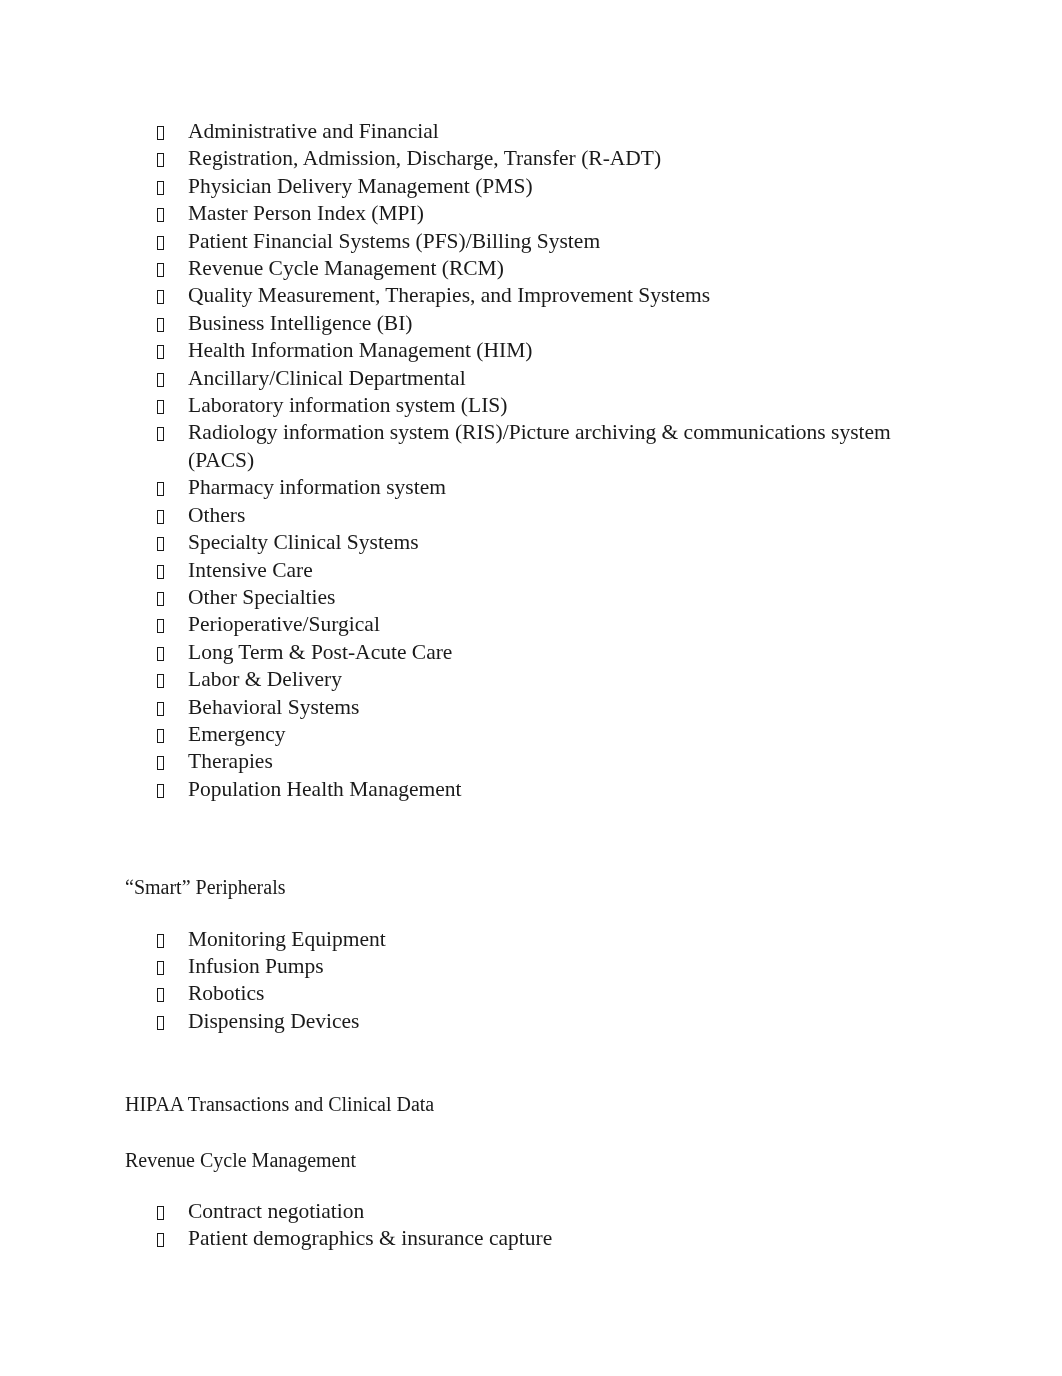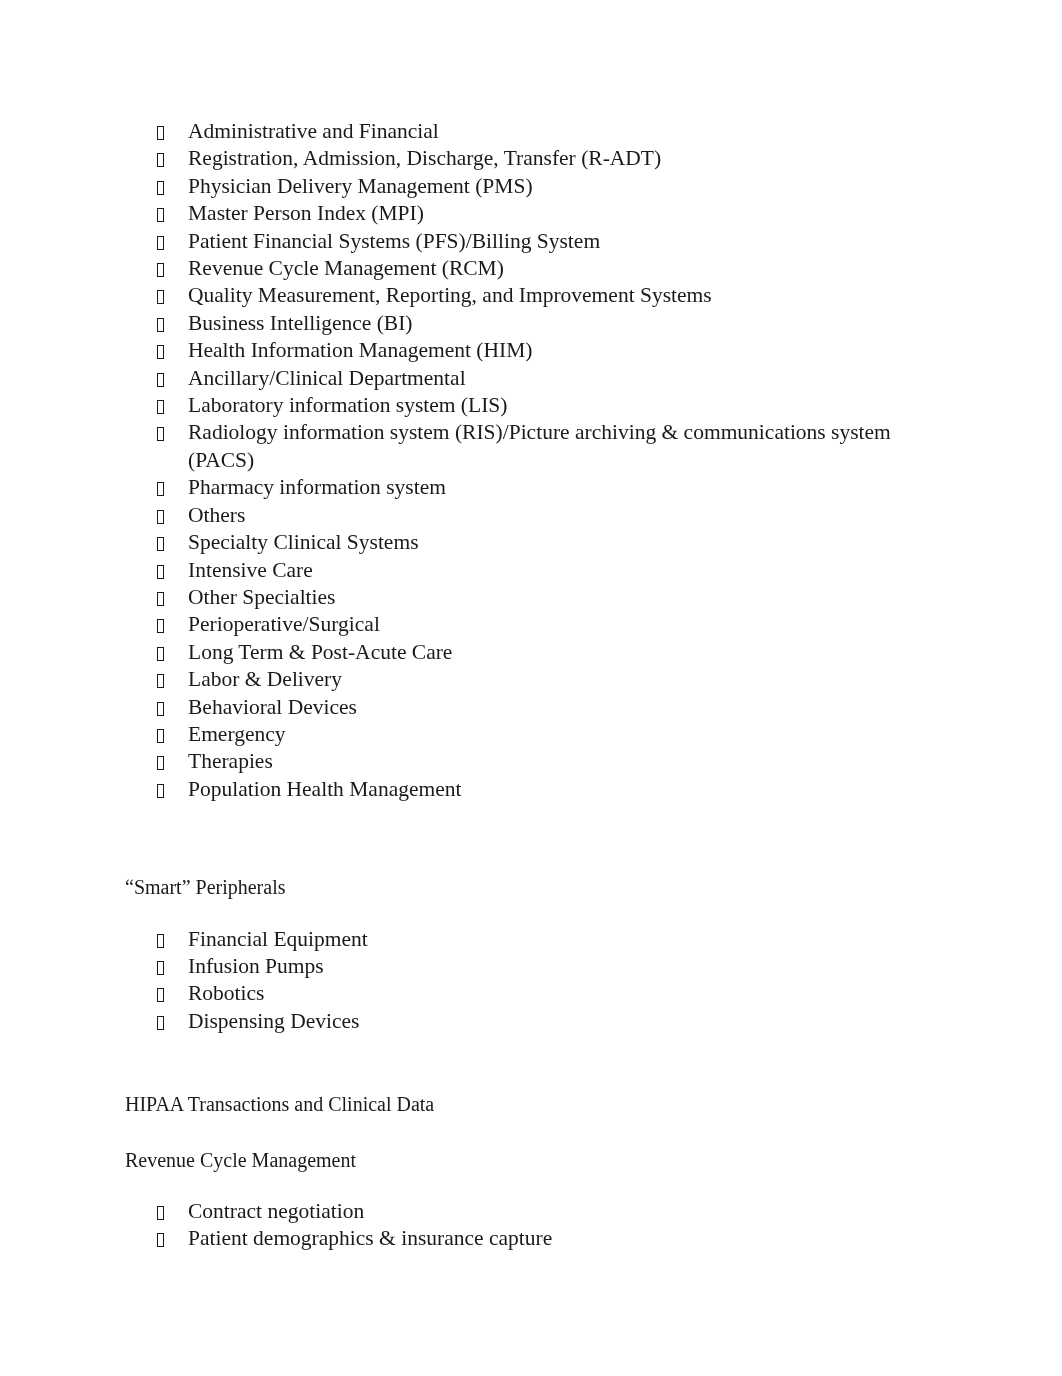--- a/index.html
+++ b/index.html
@@ -110,21 +110,21 @@
       <li class="list-item">
         <span class="bullet-glyph"><span class="tofu"></span></span>
         <span class="item-text">Patient Financial Systems (PFS)/Billing System</span>
       </li>
       <li class="list-item">
         <span class="bullet-glyph"><span class="tofu"></span></span>
         <span class="item-text">Revenue Cycle Management (RCM)</span>
       </li>
       <li class="list-item">
         <span class="bullet-glyph"><span class="tofu"></span></span>
-        <span class="item-text">Quality Measurement, Reporting, and Improvement Systems</span>
+        <span class="item-text">Quality Measurement, Therapies, and Improvement Systems</span>
       </li>
       <li class="list-item">
         <span class="bullet-glyph"><span class="tofu"></span></span>
         <span class="item-text">Business Intelligence (BI)</span>
       </li>
       <li class="list-item">
         <span class="bullet-glyph"><span class="tofu"></span></span>
         <span class="item-text">Health Information Management (HIM)</span>
       </li>
       <li class="list-item">
@@ -166,21 +166,21 @@
       <li class="list-item">
         <span class="bullet-glyph"><span class="tofu"></span></span>
         <span class="item-text">Long Term &amp; Post-Acute Care</span>
       </li>
       <li class="list-item">
         <span class="bullet-glyph"><span class="tofu"></span></span>
         <span class="item-text">Labor &amp; Delivery</span>
       </li>
       <li class="list-item">
         <span class="bullet-glyph"><span class="tofu"></span></span>
-        <span class="item-text">Behavioral Devices</span>
+        <span class="item-text">Behavioral Systems</span>
       </li>
       <li class="list-item">
         <span class="bullet-glyph"><span class="tofu"></span></span>
         <span class="item-text">Emergency</span>
       </li>
       <li class="list-item">
         <span class="bullet-glyph"><span class="tofu"></span></span>
         <span class="item-text">Therapies</span>
       </li>
       <li class="list-item">
@@ -191,21 +191,21 @@
 
     <div class="gap-after-list-1"></div>
 
     <p class="section-heading">“Smart” Peripherals</p>
 
     <div class="gap-after-heading-smart"></div>
 
     <ul class="bullet-list">
       <li class="list-item">
         <span class="bullet-glyph"><span class="tofu"></span></span>
-        <span class="item-text">Financial Equipment</span>
+        <span class="item-text">Monitoring Equipment</span>
       </li>
       <li class="list-item">
         <span class="bullet-glyph"><span class="tofu"></span></span>
         <span class="item-text">Infusion Pumps</span>
       </li>
       <li class="list-item">
         <span class="bullet-glyph"><span class="tofu"></span></span>
         <span class="item-text">Robotics</span>
       </li>
       <li class="list-item">

